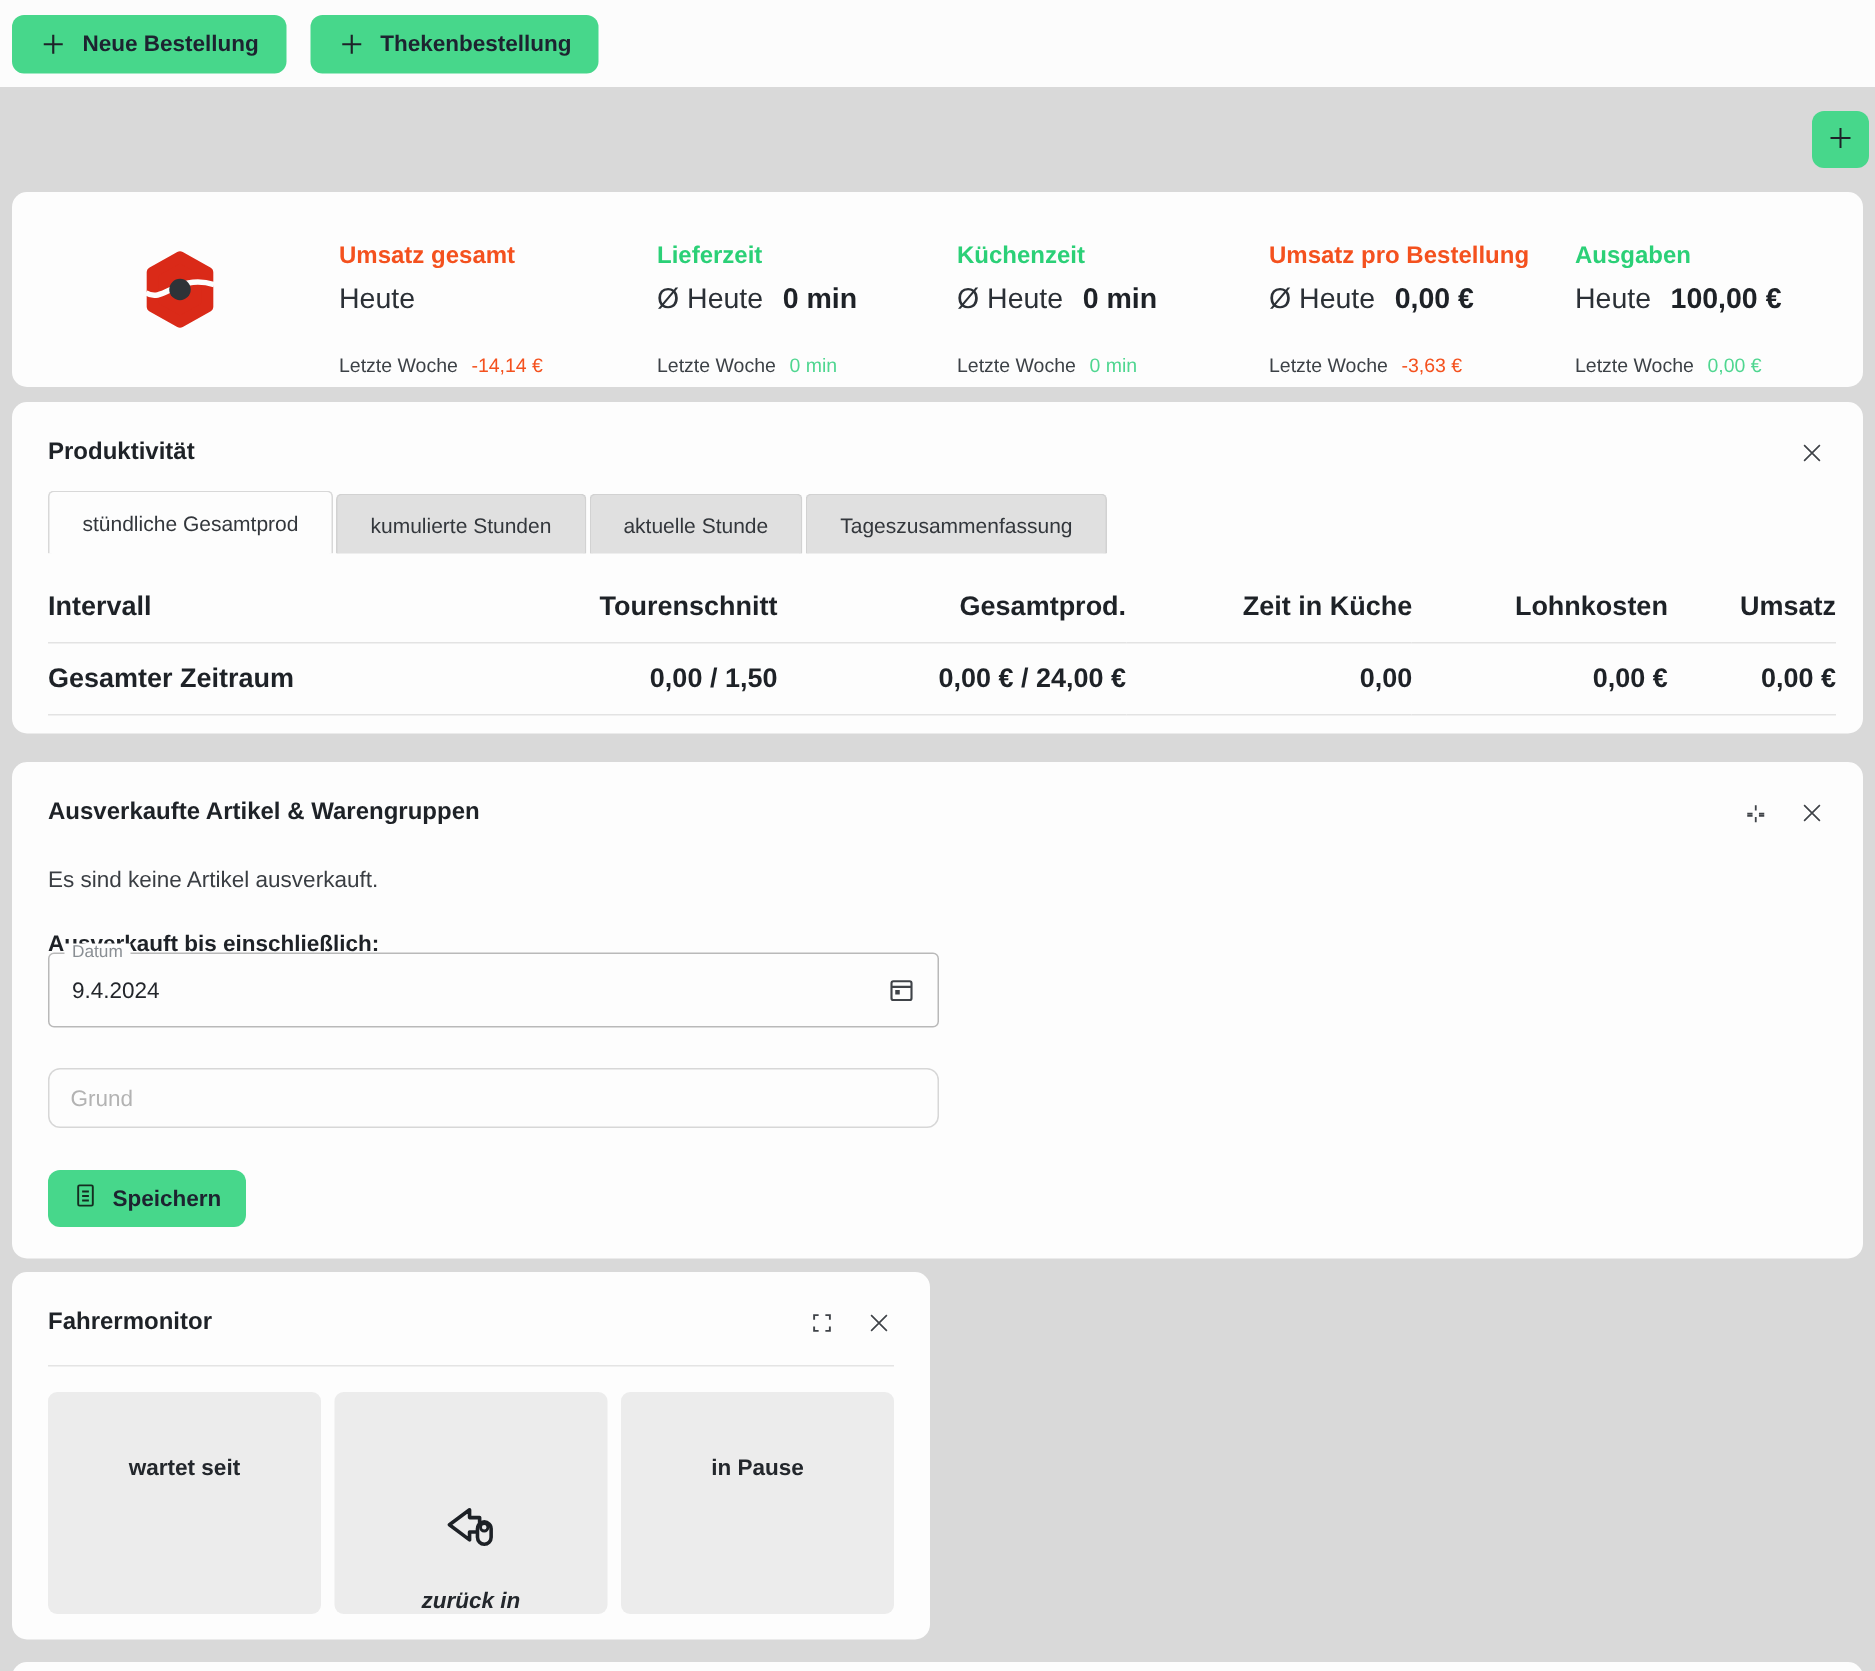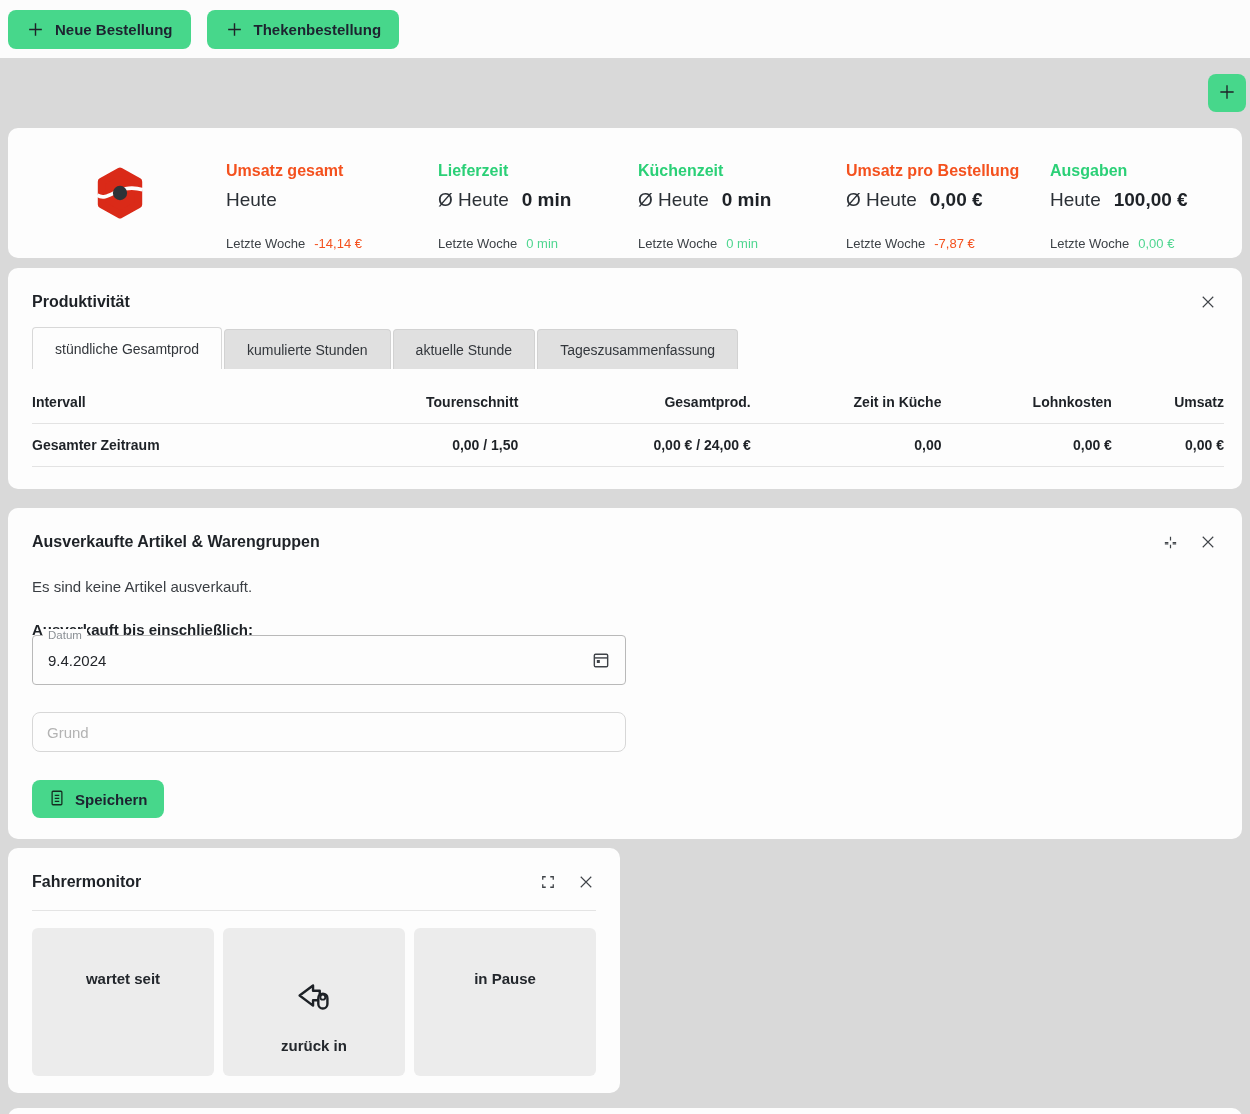--- a/index.html
+++ b/index.html
@@ -32,21 +32,21 @@
   .panel-head { display:flex; align-items:center; padding:24px 24px 0 24px; }
   .panel-title { font-size:16px; font-weight:700; color:#1e2227; flex:1; }
   .icon-btn { background:none; border:none; padding:0; cursor:pointer; display:flex; align-items:center; justify-content:center; width:20px; height:20px; margin-left:18px; }
 
   
   .prod-panel { top:268px; left:8px; width:1234px; height:221px; }
   .tabs { display:flex; align-items:flex-end; margin:15px 24px 0 24px; }
   .tab { height:40px; display:flex; align-items:center; padding:0 22px; font-size:14px; color:#33373c; background:#e0e0e0; border:1px solid #d2d2d2; border-bottom:none; border-radius:4px 4px 0 0; margin-right:2px; cursor:pointer; white-space:nowrap; }
   .tab.active { background:#fdfdfd; border-color:#d8d8d8; height:42px; }
   .prod-table { width:1192px; margin:12px 24px 0 24px; border-collapse:collapse; table-layout:fixed; }
-  .prod-table th, .prod-table td { font-size:14px; padding:13px 0; text-align:right; white-space:nowrap; }
+  .prod-table th, .prod-table td { font-size:18px; padding:13px 0; text-align:right; white-space:nowrap; }
   .prod-table th { font-weight:700; color:#1e2227; border-bottom:1px solid #e3e3e3; }
   .prod-table td { font-weight:700; color:#1e2227; border-bottom:1px solid #e3e3e3; }
   .prod-table .col-first { text-align:left; }
 
   
   .soldout-panel { top:508px; left:8px; width:1234px; height:331px; }
   .soldout-msg { font-size:15px; color:#3a3e43; margin:26px 24px 0 24px; }
   .soldout-label { font-size:15px; font-weight:700; color:#1e2227; margin:26px 24px 0 24px; }
   .mui-field { position:absolute; left:24px; top:127px; width:594px; height:50px; border:1px solid #b9b9b9; border-radius:4px; display:flex; align-items:center; }
   .mui-label { position:absolute; top:-7px; left:10px; background:#fdfdfd; padding:0 5px; font-size:11.5px; color:#8a8f94; line-height:12px; }
@@ -60,21 +60,21 @@
   .input-trailing-icon { position:absolute; right:9px; top:11px; }
   .save-btn { position:absolute; left:24px; top:272px; display:inline-flex; align-items:center; gap:9px; background:#47d78b; border:none; border-radius:8px; height:38px; padding:0 16px; font-family:inherit; font-size:15px; font-weight:700; color:#1d2330; cursor:pointer; }
 
   
   .driver-panel { top:848px; left:8px; width:612px; height:245px; }
   .driver-divider { height:1px; background:#e4e4e4; margin:18px 24px 0 24px; }
   .driver-boxes { display:flex; gap:9px; margin:17px 24px 0 24px; }
   .driver-box { width:185px; height:148px; background:#ececec; border-radius:6px; display:flex; flex-direction:column; align-items:center; cursor:pointer; }
   .driver-box .box-label { font-size:15px; font-weight:700; color:#23272c; }
   .box-single .box-label { margin-top:42px; }
-  .box-with-icon { justify-content:center; }
+  .box-with-icon { justify-content:flex-end;font-style:italic; }
   .box-with-icon .box-icon { margin-top:22px; }
   .box-with-icon .box-label { margin-top:14px; }
 
   .bottom-strip { top:1108px; left:8px; width:1234px; height:14px; border-radius:10px 10px 0 0; }
 </style>
 </head>
 <body>
 
 <header class="topbar">
   <button class="btn-green">
@@ -124,21 +124,21 @@
 
   <div class="stat-col pos-3">
     <div class="stat-title c-green">Küchenzeit</div>
     <div class="stat-main"><span>Ø Heute</span><span class="v">0 min</span></div>
     <div class="stat-week"><span>Letzte Woche</span><span class="v c-green-lt">0 min</span></div>
   </div>
 
   <div class="stat-col pos-4">
     <div class="stat-title c-orange">Umsatz pro Bestellung</div>
     <div class="stat-main"><span>Ø Heute</span><span class="v">0,00 €</span></div>
-    <div class="stat-week"><span>Letzte Woche</span><span class="v c-orange">-7,87 €</span></div>
+    <div class="stat-week"><span>Letzte Woche</span><span class="v c-orange">-3,63 €</span></div>
   </div>
 
   <div class="stat-col pos-5">
     <div class="stat-title c-green">Ausgaben</div>
     <div class="stat-main"><span>Heute</span><span class="v">100,00 €</span></div>
     <div class="stat-week"><span>Letzte Woche</span><span class="v c-green-lt">0,00 €</span></div>
   </div>
 </section>
 
 <section class="card prod-panel">

